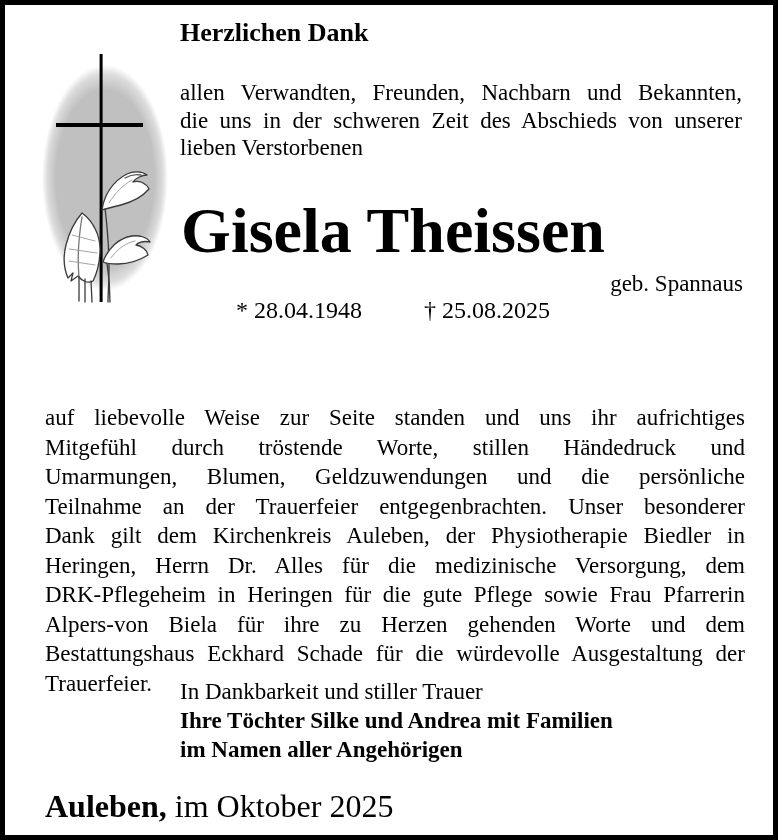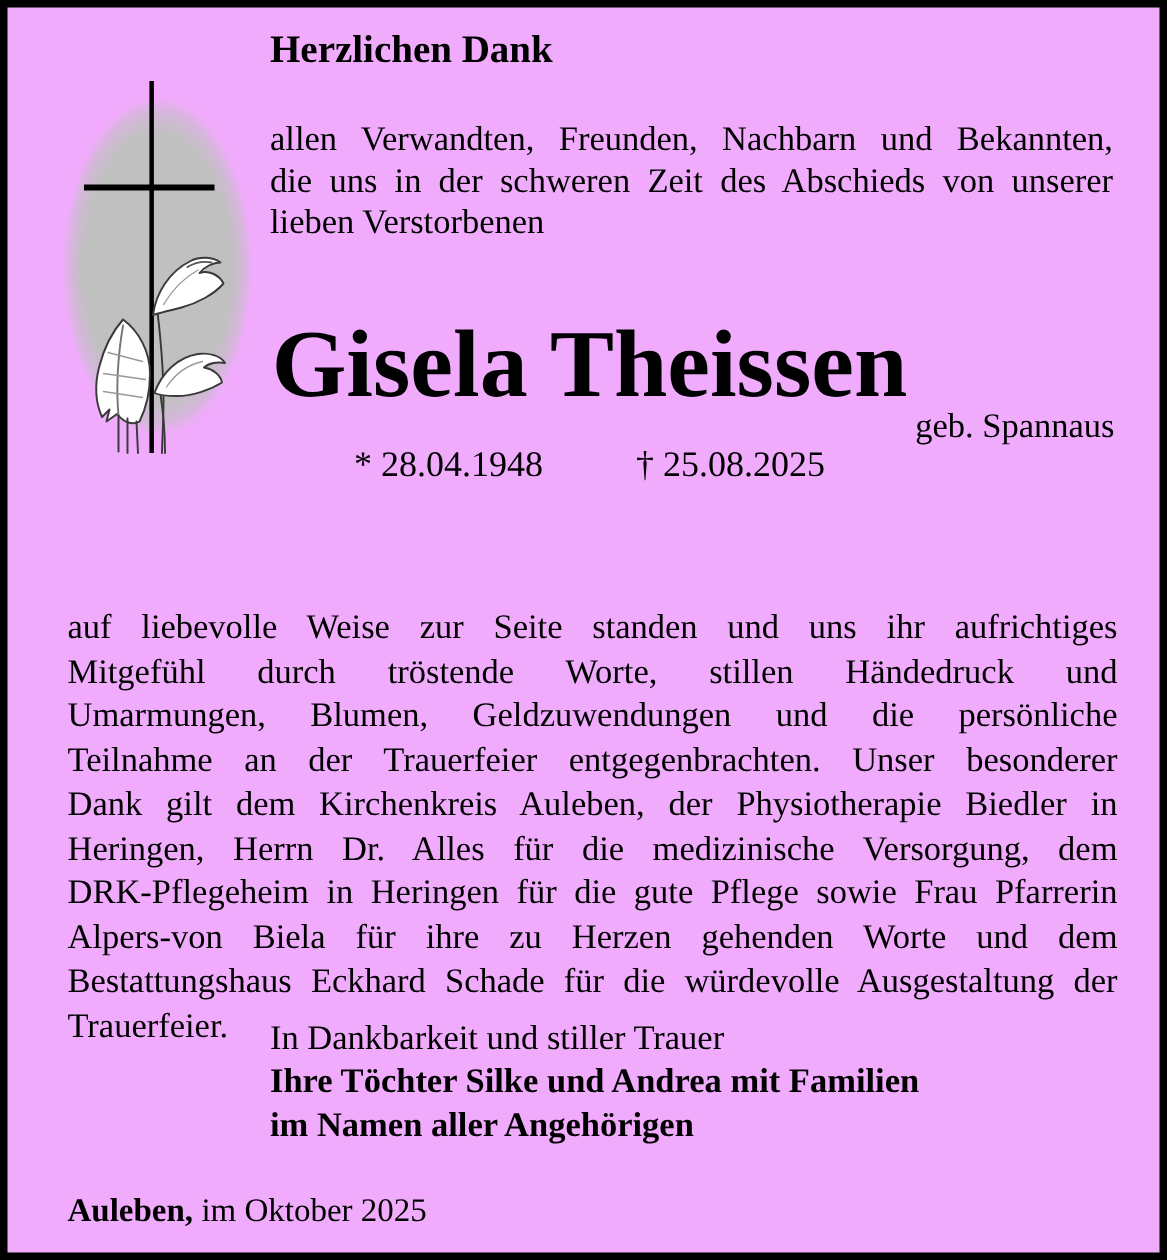--- a/index.html
+++ b/index.html
@@ -1,20 +1,20 @@
 <!DOCTYPE html>
 <html lang="de"><head>
 <meta charset="utf-8">
 <style>
   html,body { margin:0; padding:0; background:#e9e9e9; }
   .page {
     position:relative;
     width:778px; height:840px;
     box-sizing:border-box;
-    background:#f0abfc;
+    background:#ffffff;
     border:5px solid #000;
     overflow:hidden;
     font-family:"Liberation Serif","DejaVu Serif",serif;
     color:#000;
   }
   .emblem { position:absolute; left:30px; top:40px; width:140px; height:265px; }
   .title {
     position:absolute; left:175px; top:15px;
     font-size:26px; font-weight:bold; line-height:26px; white-space:nowrap;
   }
@@ -22,28 +22,28 @@
     position:absolute; left:175px; top:74px; width:562px;
     font-size:23px; line-height:27.6px;
   }
   .intro .line, .body-text .line {
     text-align:justify; text-align-last:justify;
   }
   .intro .line:last-child, .body-text .line:last-child {
     text-align-last:left;
     font-family:Liberation Serif, serif;
   }
-  .name-block { position:absolute; left:38px; top:208px; width:700px; text-align:center; }
+  .name-block { position:absolute; left:38px; top:196px; width:700px; text-align:center; }
   .deceased-name { font-size:64px; font-weight:bold; line-height:60px; white-space:nowrap; }
   .maiden { position:absolute; left:38px; top:267px; width:700px; text-align:right; font-size:23px; line-height:23px; }
   .dates { position:absolute; left:38px; top:293px; width:700px; display:flex; justify-content:center; gap:62px; font-size:24px; line-height:24px; }
   .body-text { position:absolute; left:40px; top:354px; width:700px; font-size:23px; line-height:29.5px;margin-top:44px; }
   .closing { position:absolute; left:175px; top:672px; font-size:23px; line-height:29px; }
   .closing .bold { font-weight:bold; }
-  .footer { position:absolute; left:40px; top:789px; font-size:22px; line-height:25px; white-space:nowrap; }
+  .footer { position:absolute; left:40px; top:789px; font-size:32px; line-height:25px; white-space:nowrap; }
   .footer .place { font-weight:bold; }
 </style>
 </head>
 <body>
 
 <div class="page">
 
   <svg class="emblem" viewBox="0 0 140 265" xmlns="http://www.w3.org/2000/svg">
     <defs>
       <radialGradient id="ovalfade" cx="50%" cy="50%" r="50%">

